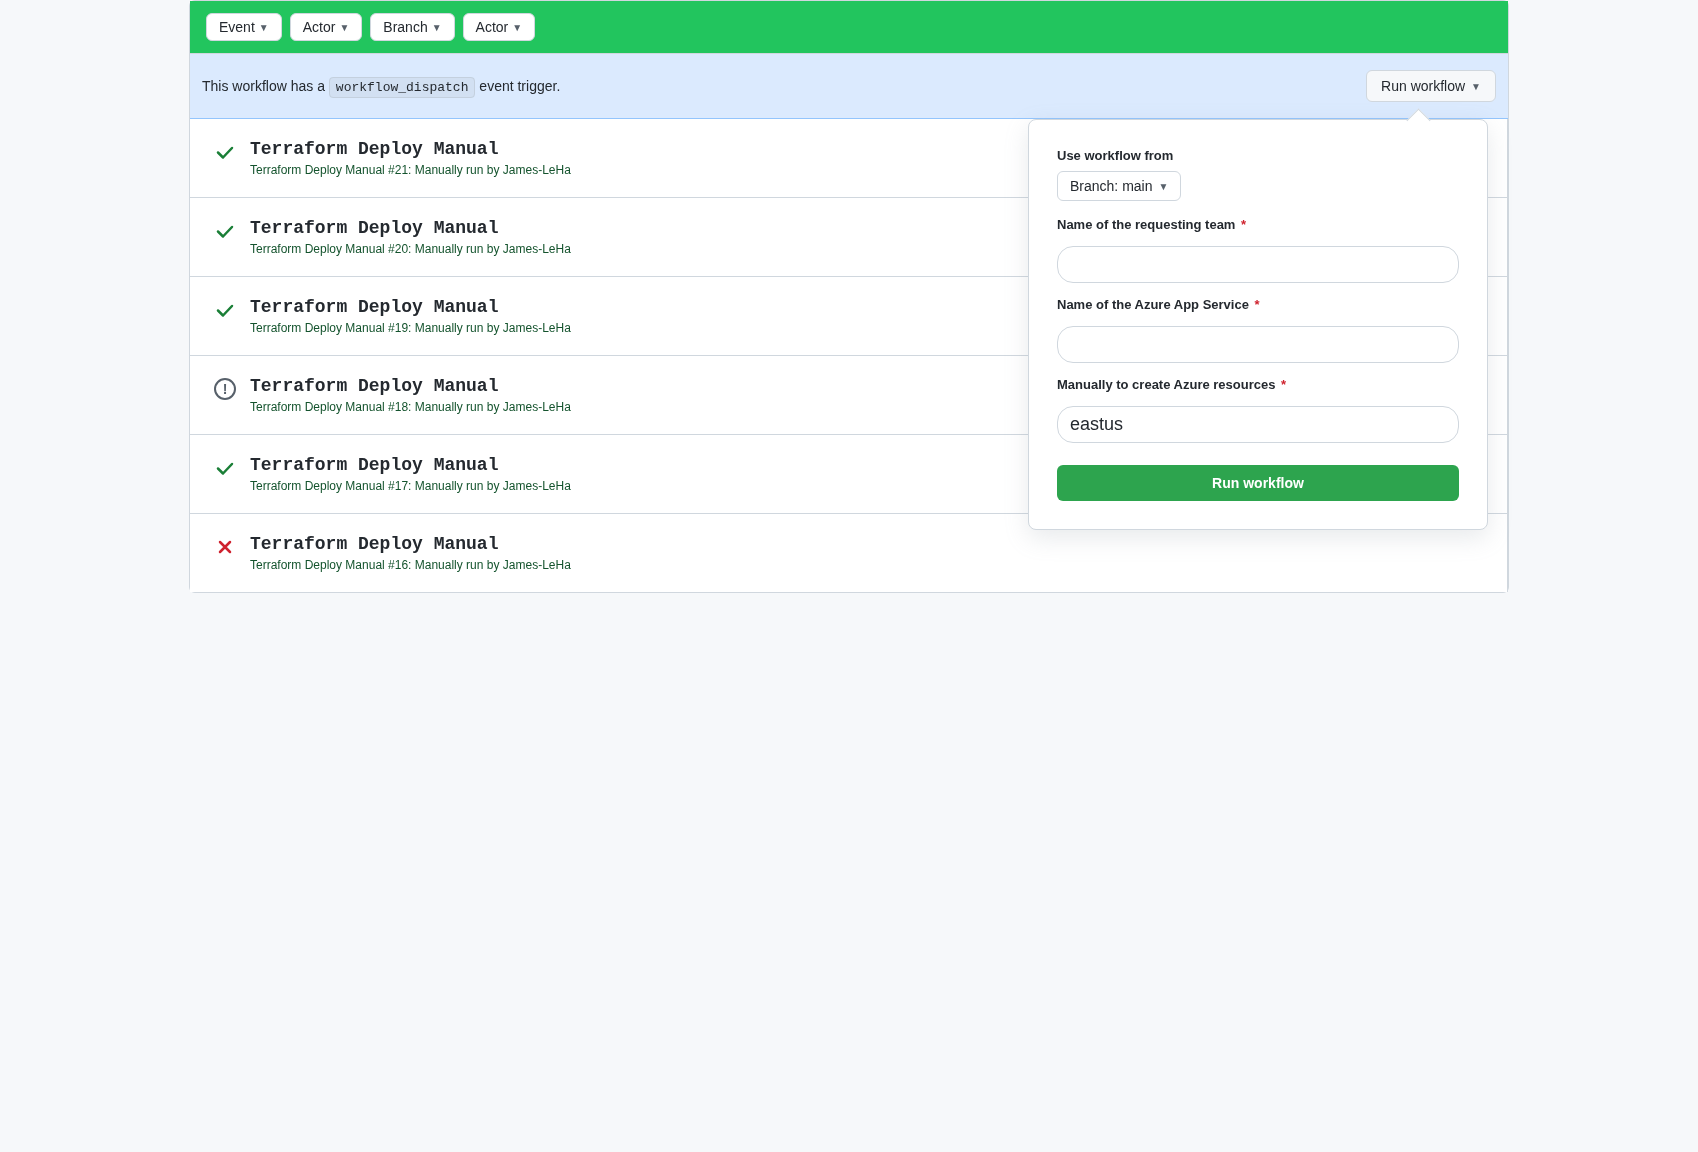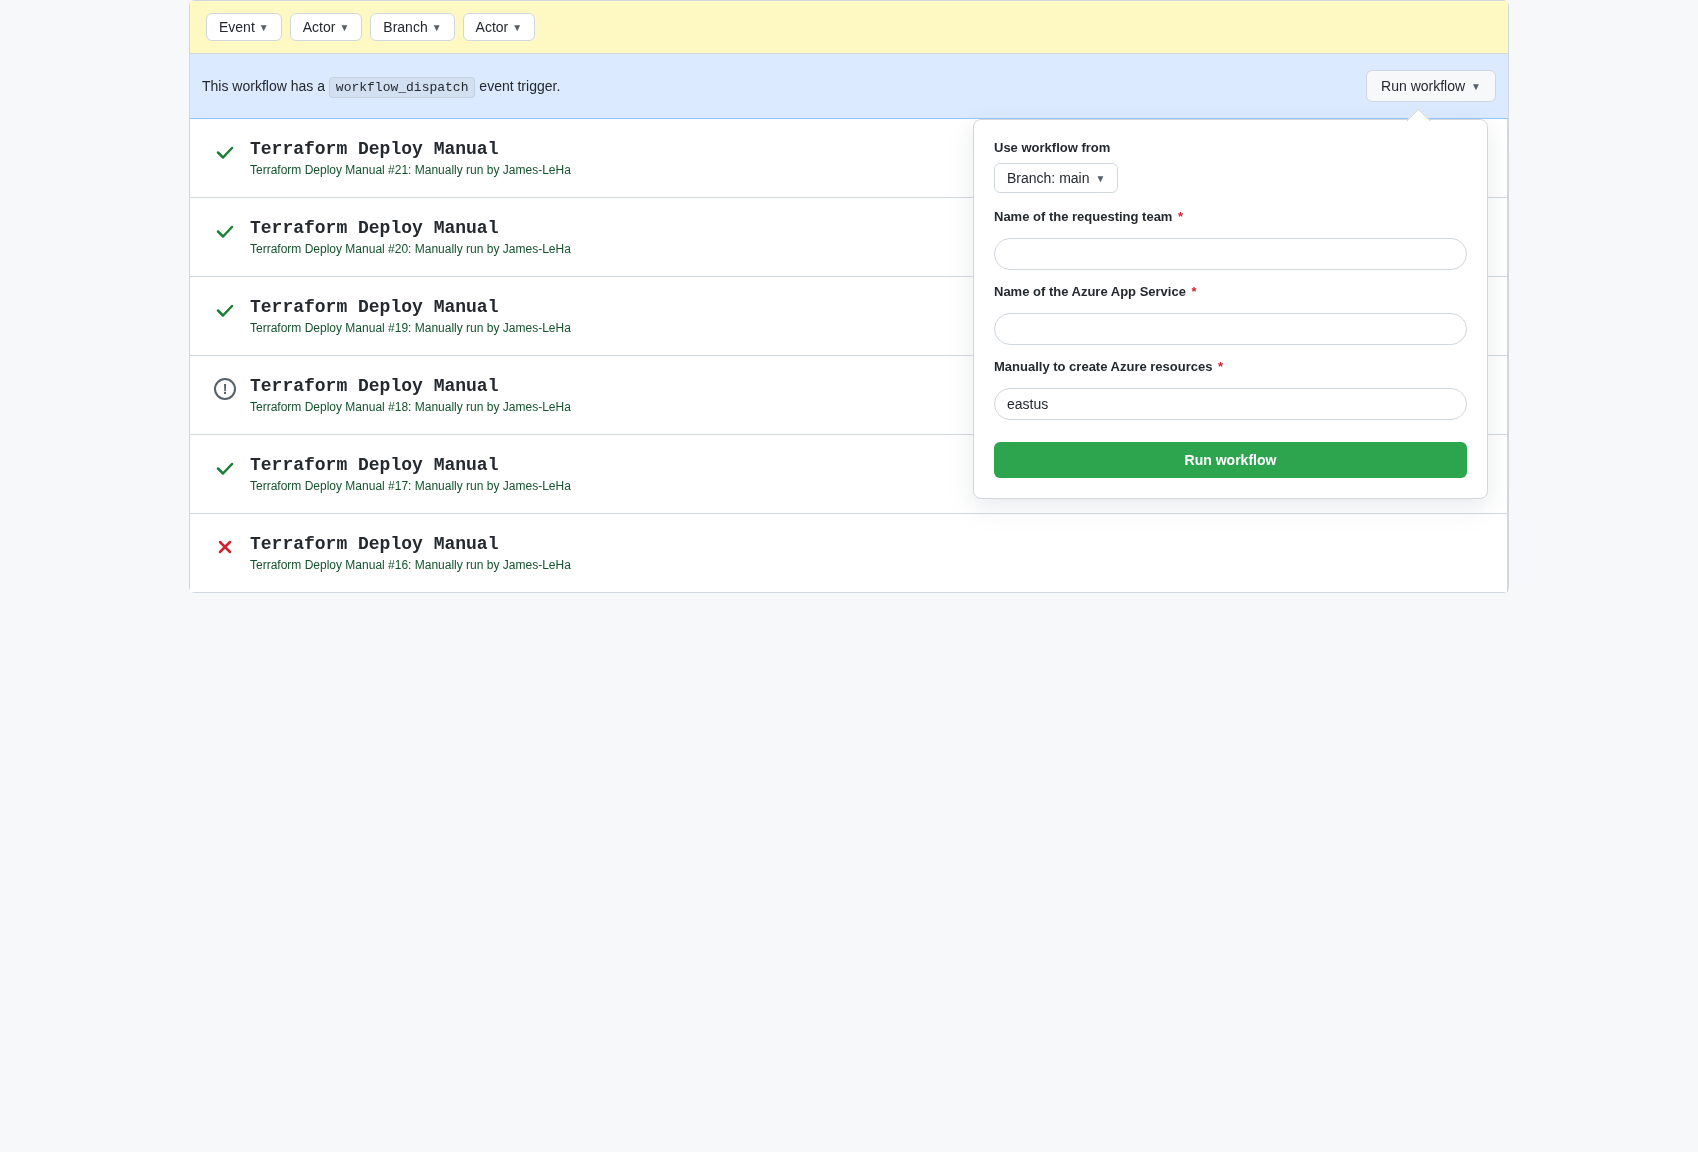--- a/index.html
+++ b/index.html
@@ -20,21 +20,21 @@
       position: relative;
     }
 
     
     .filter-bar {
       display: flex;
       align-items: center;
       gap: 8px;
       padding: 12px 16px;
       border-bottom: 1px solid #d0d7de;
-      background: #fef9c3;
+      background: #22c55e;
     }
 
     .filter-btn {
       display: flex;
       align-items: center;
       gap: 4px;
       padding: 5px 12px;
       border: 1px solid #d0d7de;
       border-radius: 6px;
       background: #fff;
@@ -125,26 +125,26 @@
     .workflow-meta {
       font-size: 12px;
       color: #14532d;
     }
 
     
     .dropdown-panel {
       position: absolute;
       right: 20px;
       top: 0;
-      width: 515px;
+      width: 460px;
       background: #fff;
       border: 1px solid #d0d7de;
       border-radius: 8px;
       box-shadow: 0 8px 24px rgba(140,149,159,0.2);
-      padding: 20px;
+      padding: 28px;
       z-index: 100;
     }
 
     
     .dropdown-panel::before {
       content: '';
       position: absolute;
       top: -8px;
       right: 60px;
       width: 16px;
@@ -184,21 +184,21 @@
 
     .form-section {
       margin-bottom: 14px;
     }
 
     .form-input {
       width: 100%;
       padding: 7px 12px;
       border: 1px solid #d0d7de;
       border-radius: 16px;
-      font-size: 14px;
+      font-size: 18px;
       color: #24292f;
       background: #fff;
       outline: none;
       margin-top: 6px;
     }
 
     .run-workflow-submit {
       width: 100%;
       padding: 10px;
       background: #2da44e;

